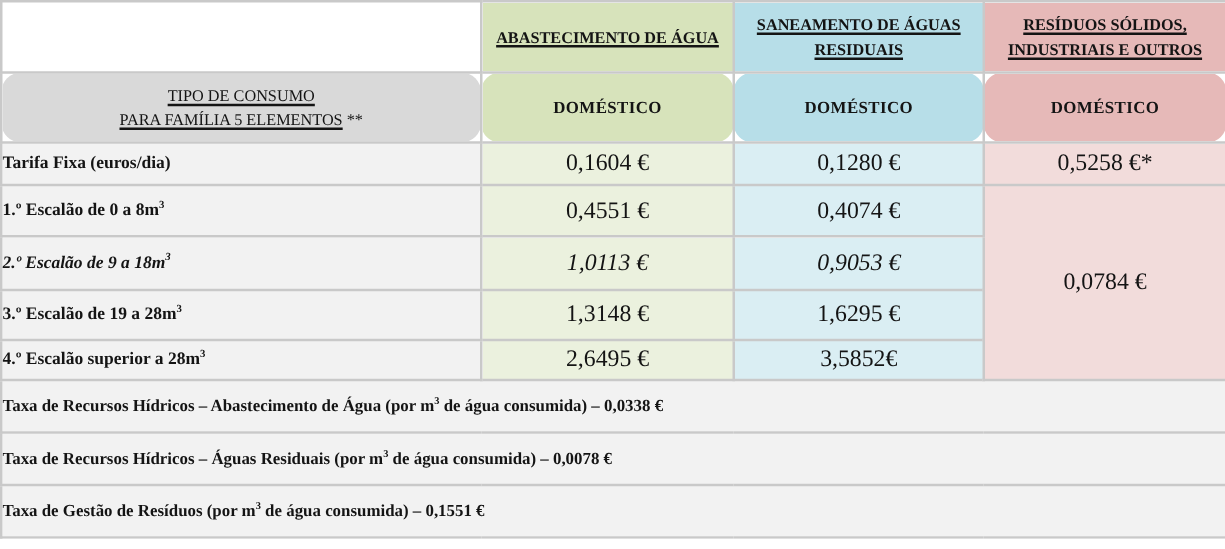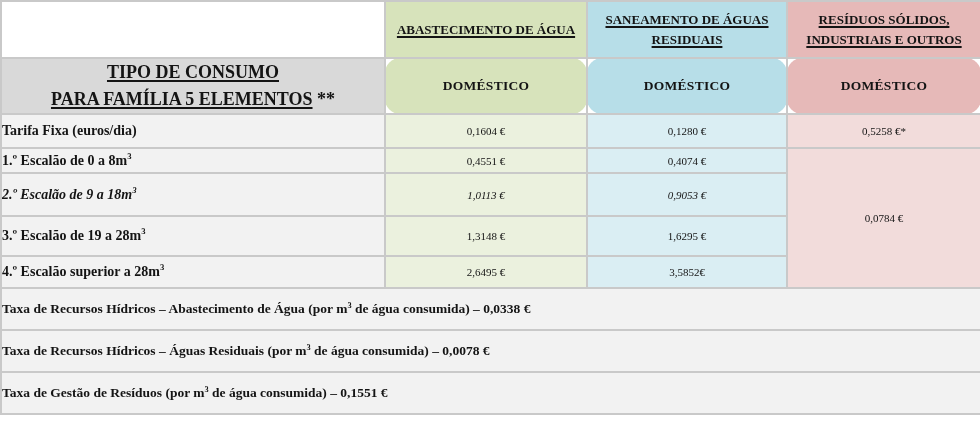--- a/index.html
+++ b/index.html
@@ -18,21 +18,21 @@
   table.tariff td {
     border: 2px solid var(--border, #c9c9c9);
     overflow: hidden;
     vertical-align: middle;
     padding: 0;
   }
   
   tr.r0 { height: 57px; }
   tr.r1 { height: 56px; }
   tr.r2 { height: 34px; }
-  tr.r3 { height: 25px; }
+  tr.r3 { height: 41px; }
   tr.r4 { height: 43px; font-style: italic; }
   tr.r5 { height: 40px; }
   tr.r6 { height: 32px; }
   tr.r7, tr.r8, tr.r9 { height: 42px; }
 
   td.blank {
     border: none;
     background: #ffffff;
   }
   .u {
@@ -50,42 +50,43 @@
   td.green { background: var(--green-header, #d7e3bb); }
   td.blue  { background: var(--blue-header,  #b7dee8); }
   td.pink  { background: var(--pink-header,  #e6b9b8); }
   td.green-l { background: var(--green-light, #ebf1de); }
   td.blue-l  { background: var(--blue-light,  #daeef3); }
   td.pink-l  { background: var(--pink-light,  #f2dcdb); }
 
   td.gray-hdr {
     background: var(--gray-header, #d9d9d9);
     text-align: center;
-    font-weight: bold;
-    font-size: 18px;
+    font-weight: normal;
+    font-size: 13px;
     line-height: 1.5;
+    border-radius: 16px;
   }
   td.sub {
     text-align: center;
     font-weight: bold;
     font-size: 13.5px;
     letter-spacing: 0.3px;
     border-radius: 15px;
   }
   td.label {
     background: var(--gray-light, #f2f2f2);
     font-weight: bold;
     text-align: left;
     padding-left: 9px;
     font-size: 14px;
     margin-left: 39px;
   }
   td.val {
     text-align: center;
-    font-size: 11px;
+    font-size: 19px;
   }
   td.footer-cell {
     background: var(--gray-light, #f2f2f2);
     text-align: left;
     font-weight: bold;
     font-size: 13.5px;
   }
   sup {
     font-size: 0.62em;
     line-height: 0;

